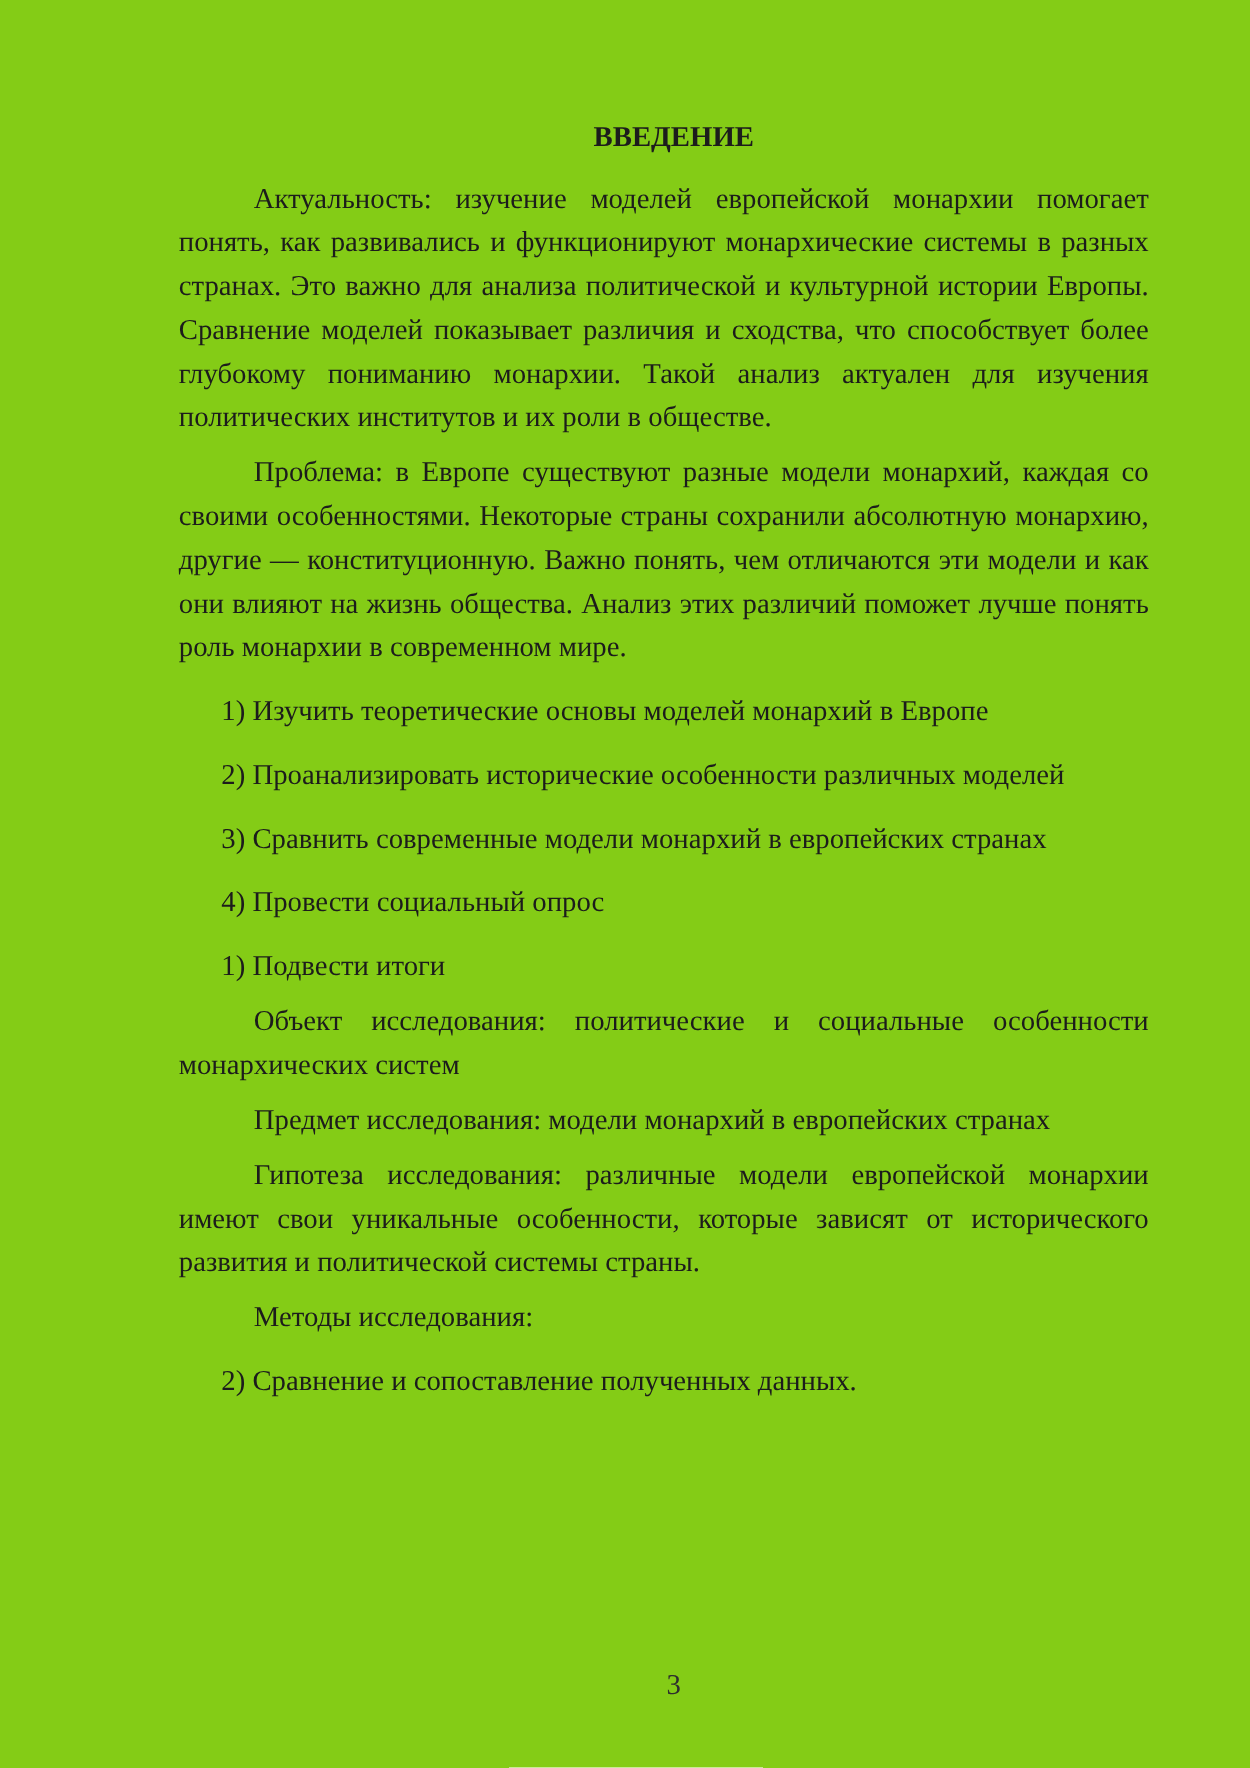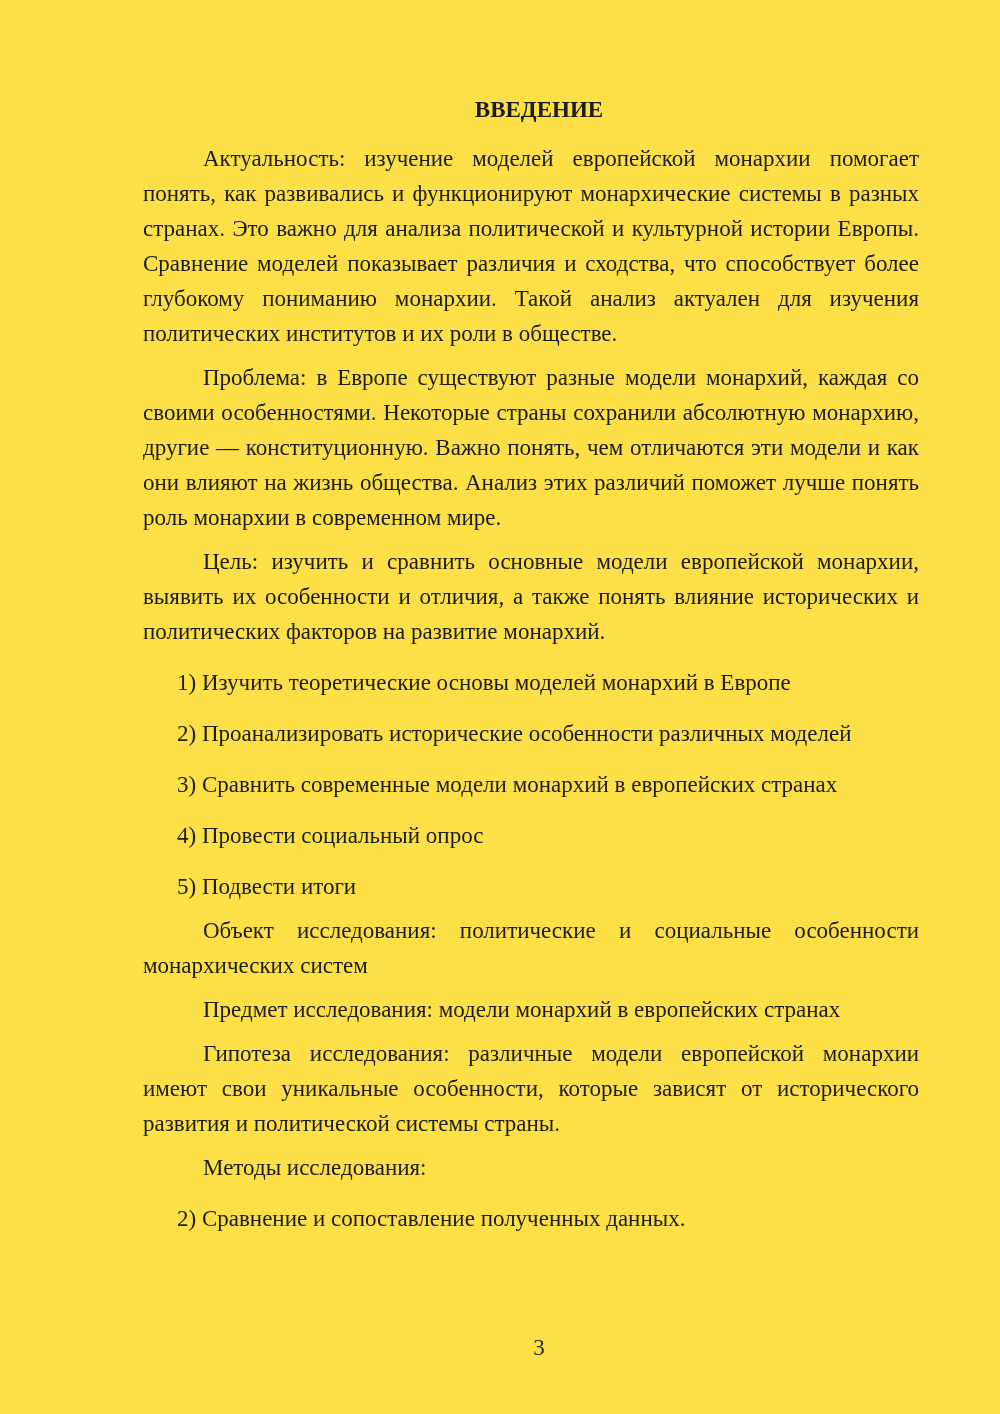--- a/index.html
+++ b/index.html
@@ -12,21 +12,21 @@
     height: 1414px;
     font-family: "Liberation Serif", "DejaVu Serif", serif;
     color: #1c1c1c;
   }
   .page {
     position: relative;
     box-sizing: border-box;
     width: 1000px;
     height: 1414px;
     padding: 92px 65px 0 143px;
-    background: #fde047;
+    background: #84cc16;
     overflow: hidden;
   }
   .doc-title {
     font-size: 23px;
     line-height: 35px;
     font-weight: bold;
     text-align: center;
     margin: 0 0 14px 0;
   }
   .para {
@@ -59,32 +59,31 @@
 <body>
 
 <div class="page">
 
   <h1 class="doc-title">ВВЕДЕНИЕ</h1>
 
   <p class="para">Актуальность: изучение моделей европейской монархии помогает понять, как развивались и функционируют монархические системы в разных странах. Это важно для анализа политической и культурной истории Европы. Сравнение моделей показывает различия и сходства, что способствует более глубокому пониманию монархии. Такой анализ актуален для изучения политических институтов и их роли в обществе.</p>
 
   <p class="para">Проблема: в Европе существуют разные модели монархий, каждая со своими особенностями. Некоторые страны сохранили абсолютную монархию, другие — конституционную. Важно понять, чем отличаются эти модели и как они влияют на жизнь общества. Анализ этих различий поможет лучше понять роль монархии в современном мире.</p>
 
-  <p class="para">Цель: изучить и сравнить основные модели европейской монархии, выявить их особенности и отличия, а также понять влияние исторических и политических факторов на развитие монархий.</p>
 
 
   <p class="list-item">1) Изучить теоретические основы моделей монархий в Европе</p>
 
   <p class="list-item">2) Проанализировать исторические особенности различных моделей</p>
 
   <p class="list-item">3) Сравнить современные модели монархий в европейских странах</p>
 
   <p class="list-item">4) Провести социальный опрос</p>
 
-  <p class="list-item">5) Подвести итоги</p>
+  <p class="list-item">1) Подвести итоги</p>
 
   <p class="para">Объект исследования: политические и социальные особенности монархических систем</p>
 
   <p class="para">Предмет исследования: модели монархий в европейских странах</p>
 
   <p class="para">Гипотеза исследования: различные модели европейской монархии имеют свои уникальные особенности, которые зависят от исторического развития и политической системы страны.</p>
 
   <p class="para">Методы исследования:</p>
 
 

